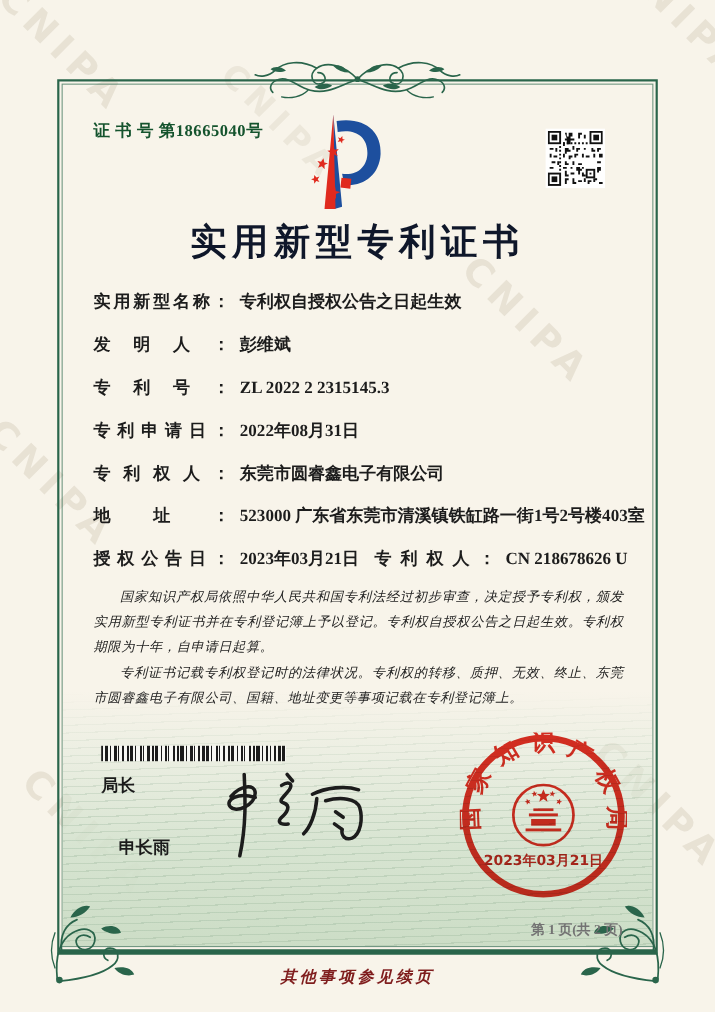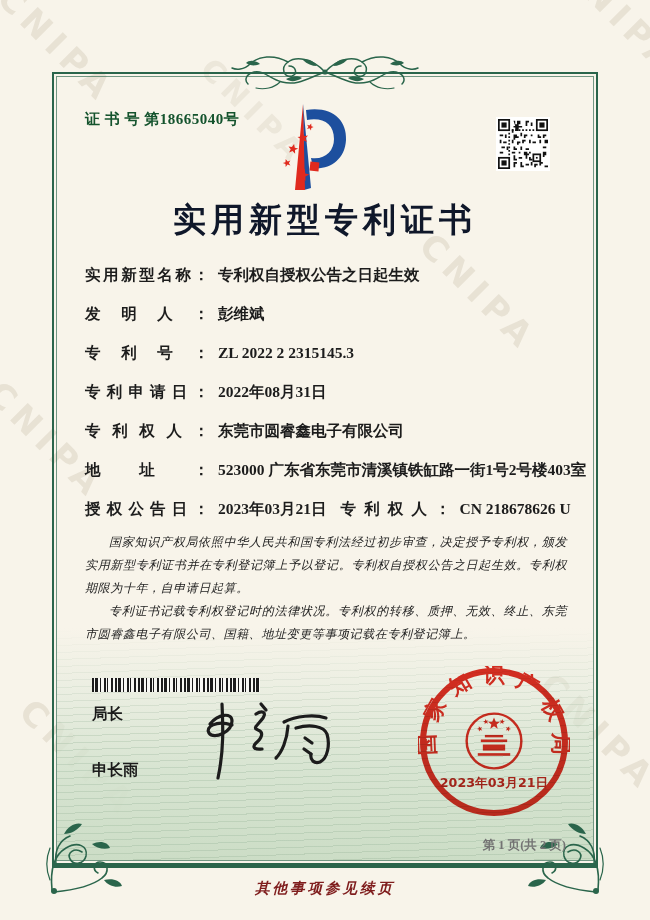--- a/index.html
+++ b/index.html
@@ -100,21 +100,21 @@
       #1b1b1b 12px 14px,#f7f7f3 14px 15px,
       #1b1b1b 15px 16px,#f7f7f3 16px 19px,
       #1b1b1b 19px 21px,#f7f7f3 21px 23px);
   }
   .director-title,.director-name{
     position:absolute;left:92px;z-index:4;
     font-family:"DejaVu Sans","Liberation Sans",sans-serif;
     font-size:15.5px;font-weight:700;color:#1b1b1b;
   }
   .director-title{top:704px;}
-  .director-name{top:760px;}
+  .director-name{top:760px;margin-left:16px;}
   .signature{position:absolute;left:192px;top:698px;z-index:5;}
   .seal{position:absolute;left:418px;top:666px;z-index:6;mix-blend-mode:multiply;opacity:.95;}
 
   .page-num{
     position:absolute;left:0;top:837px;width:566px;z-index:4;
     text-align:right;font-size:12.5px;font-weight:600;color:#737373;
   }
   .continuation{
     position:absolute;left:0;top:879px;width:650px;z-index:4;
     text-align:center;font-size:14.5px;font-weight:600;

